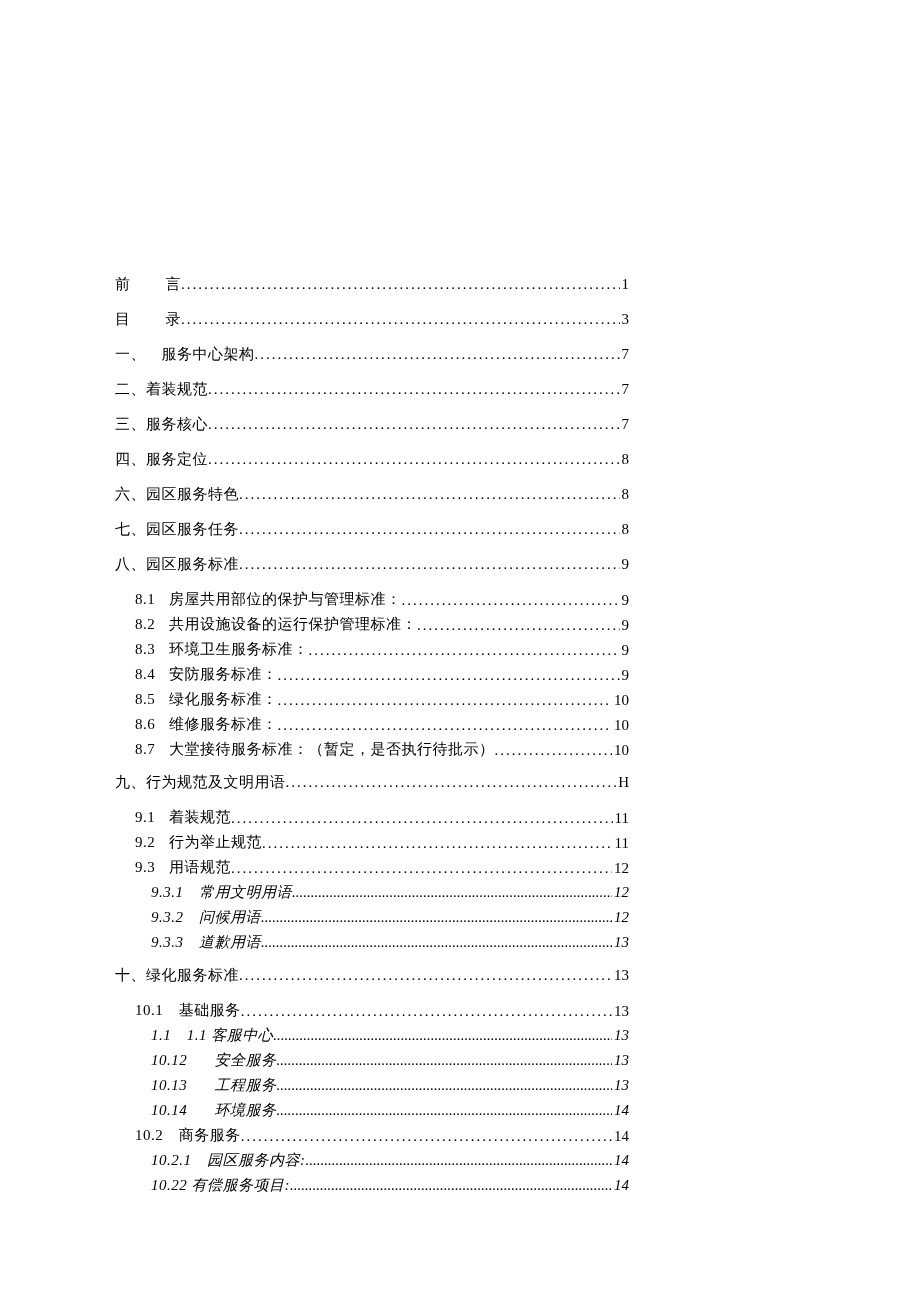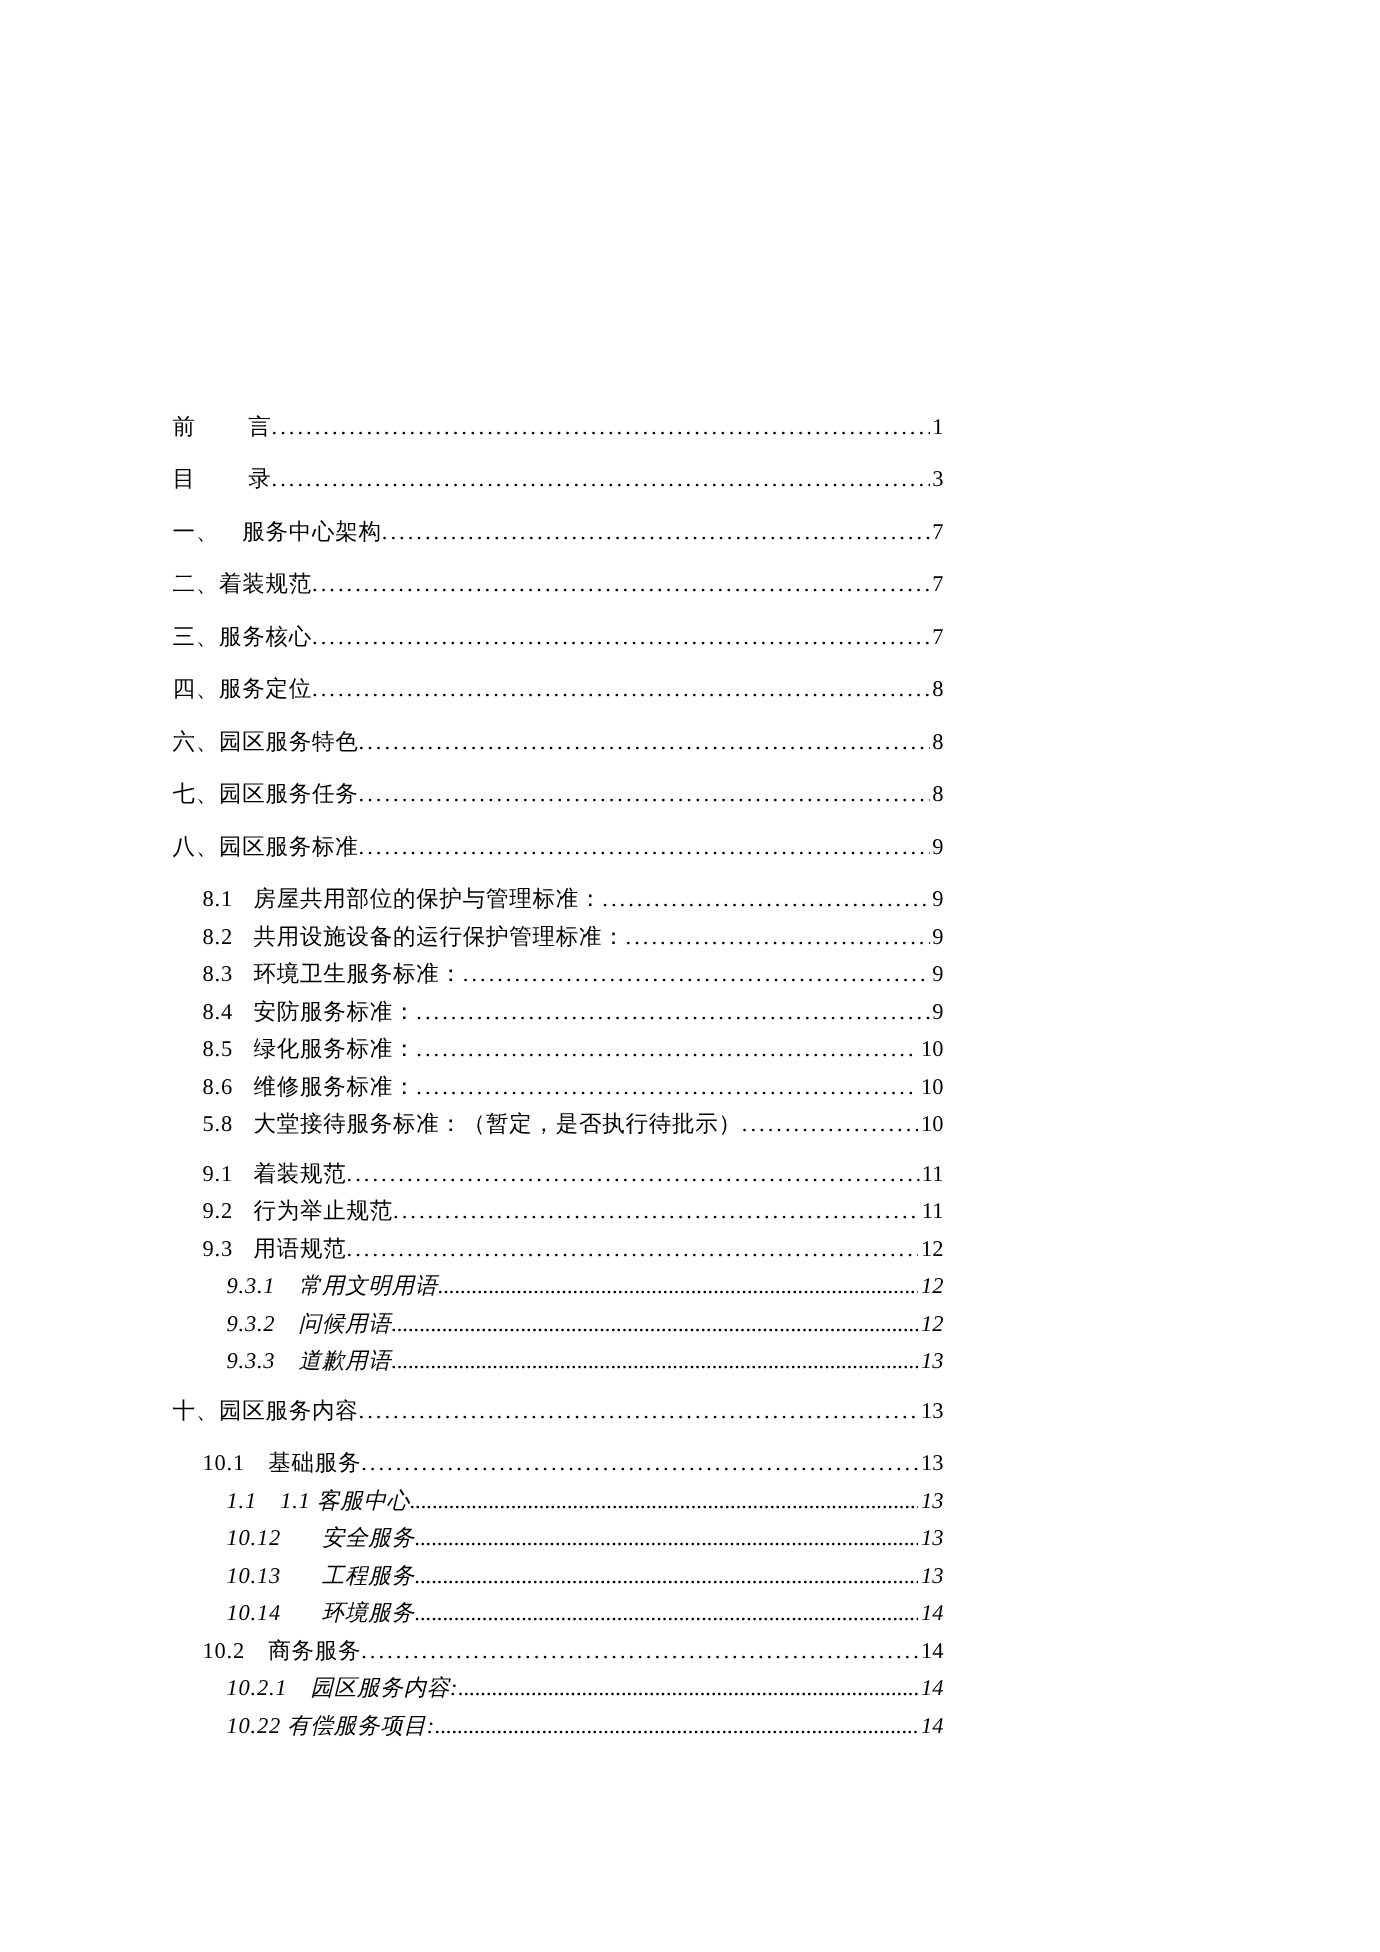--- a/index.html
+++ b/index.html
@@ -121,23 +121,28 @@
         <span class="toc-label"><span class="num-col">8.5</span>绿化服务标准： </span>
         <span class="toc-dots"></span>
         <span class="toc-page">10</span>
       </div>
       <div class="toc-line lvl1">
         <span class="toc-label"><span class="num-col">8.6</span>维修服务标准： </span>
         <span class="toc-dots"></span>
         <span class="toc-page">10</span>
       </div>
       <div class="toc-line lvl1">
-        <span class="toc-label"><span class="num-col">5.8</span>大堂接待服务标准：（暂定，是否执行待批示） </span>
+        <span class="toc-label"><span class="num-col">8.7</span>大堂接待服务标准：（暂定，是否执行待批示） </span>
         <span class="toc-dots"></span>
         <span class="toc-page">10</span>
+      </div>
+      <div class="toc-line lvl0 gap-before">
+        <span class="toc-label">九、行为规范及文明用语 </span>
+        <span class="toc-dots"></span>
+        <span class="toc-page">H</span>
       </div>
       <div class="toc-line lvl1 gap-before">
         <span class="toc-label"><span class="num-col">9.1</span>着装规范 </span>
         <span class="toc-dots"></span>
         <span class="toc-page">11</span>
       </div>
       <div class="toc-line lvl1">
         <span class="toc-label"><span class="num-col">9.2</span>行为举止规范 </span>
         <span class="toc-dots"></span>
         <span class="toc-page">11</span>
@@ -156,21 +161,21 @@
         <span class="toc-label"><span class="num-col2">9.3.2</span>问候用语 </span>
         <span class="toc-dots"></span>
         <span class="toc-page">12</span>
       </div>
       <div class="toc-line lvl2">
         <span class="toc-label"><span class="num-col2">9.3.3</span>道歉用语 </span>
         <span class="toc-dots"></span>
         <span class="toc-page">13</span>
       </div>
       <div class="toc-line lvl0 gap-before">
-        <span class="toc-label">十、园区服务内容 </span>
+        <span class="toc-label">十、绿化服务标准 </span>
         <span class="toc-dots"></span>
         <span class="toc-page">13</span>
       </div>
       <div class="toc-line lvl1 gap-before">
         <span class="toc-label">10.1　基础服务 </span>
         <span class="toc-dots"></span>
         <span class="toc-page">13</span>
       </div>
       <div class="toc-line lvl2">
         <span class="toc-label">1.1　1.1 客服中心</span>

